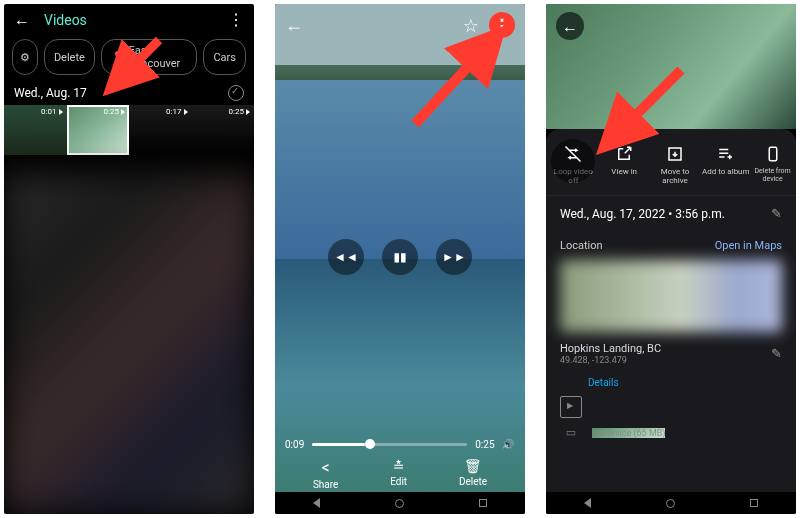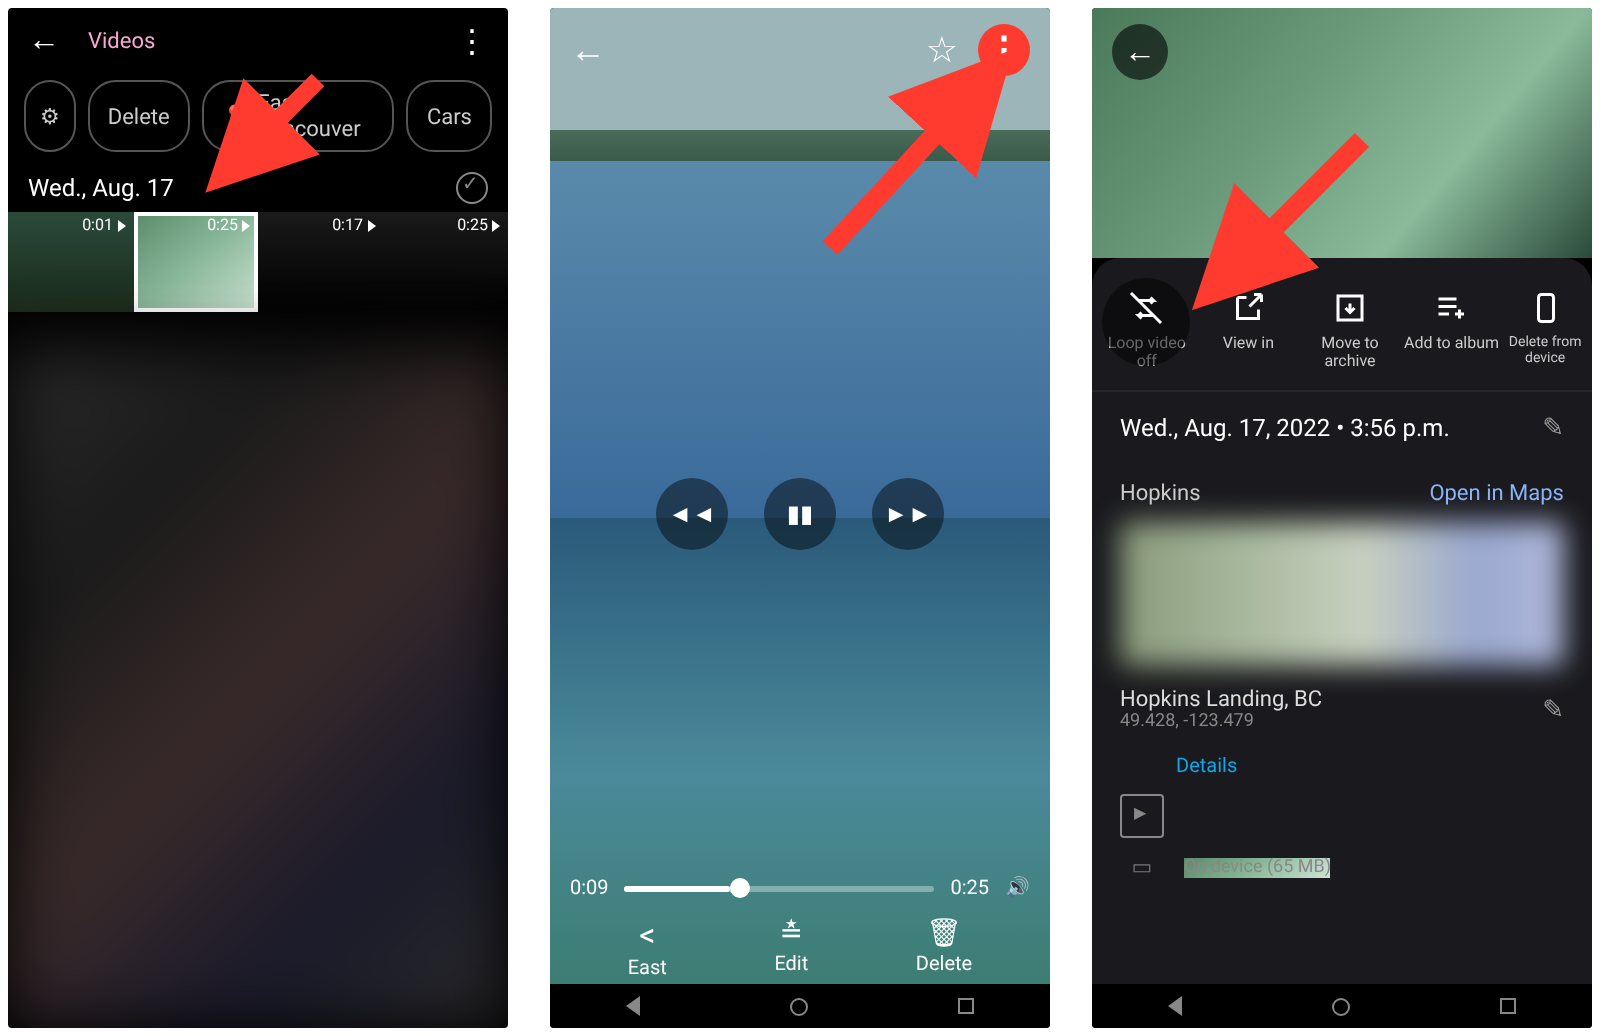--- a/index.html
+++ b/index.html
@@ -20,21 +20,21 @@
     background: #000;
     position: relative;
     overflow: hidden;
     border-radius: 2px;
   }
   
   .s1-top {
     display: flex; align-items: center; justify-content: space-between;
     padding: 6px 10px;
   }
-  .s1-title { font-size: 11px; color: #f9a8d4; }
+  .s1-title { font-size: 14px; color: #5eead4; }
   .s1-back, .s1-more { color: #fff; font-size: 16px; }
   .chips { display: flex; gap: 6px; padding: 4px 8px 8px; }
   .chip {
     border: 1px solid #555; border-radius: 14px; padding: 4px 9px;
     font-size: 11px; color: #ccc; display: flex; align-items: center; gap: 4px;
   }
   .chip.iconchip { padding: 4px 7px; }
   .datehdr { display:flex; justify-content:space-between; align-items:center;
     padding: 2px 10px 4px; color:#fff; font-size:12px;gap:16px; }
   .checkcircle { width:16px; height:16px; border:1.5px solid #888; border-radius:50%; position:relative; }
@@ -187,21 +187,21 @@
     <div class="scrub">
         <div class="fill"></div>
         <div class="dot"></div>
       </div>
     <span>0:25</span>
     <span>🔊</span>
   </div>
   <div class="s2-bottom">
     <div class="act">
         <span style="font-size:16px;">&lt;</span>
-        <span>East</span>
+        <span>Share</span>
       </div>
     <div class="act">
         <span style="font-size:14px;">≛</span>
         <span>Edit</span>
       </div>
     <div class="act">
         <span style="font-size:14px;">🗑</span>
         <span>Delete</span>
       </div>
   </div>
@@ -259,21 +259,21 @@
         <span style="font-size:7px;">Delete from device</span>
       </div>
     </div>
     <div class="meta">
       <div class="dt">
         <span>Wed., Aug. 17, 2022 • 3:56 p.m.</span>
         <span class="pencil">✎</span>
       </div>
     </div>
     <div class="locrow">
-      <span class="lbl">Hopkins</span>
+      <span class="lbl">Location</span>
       <span class="link">Open in Maps</span>
     </div>
     <div class="mapblur"></div>
     <div class="loctxt">
       <div>
         <div class="n1">Hopkins Landing, BC</div>
         <div class="n2">49.428, -123.479</div>
       </div>
       <span class="pencil">✎</span>
     </div>

